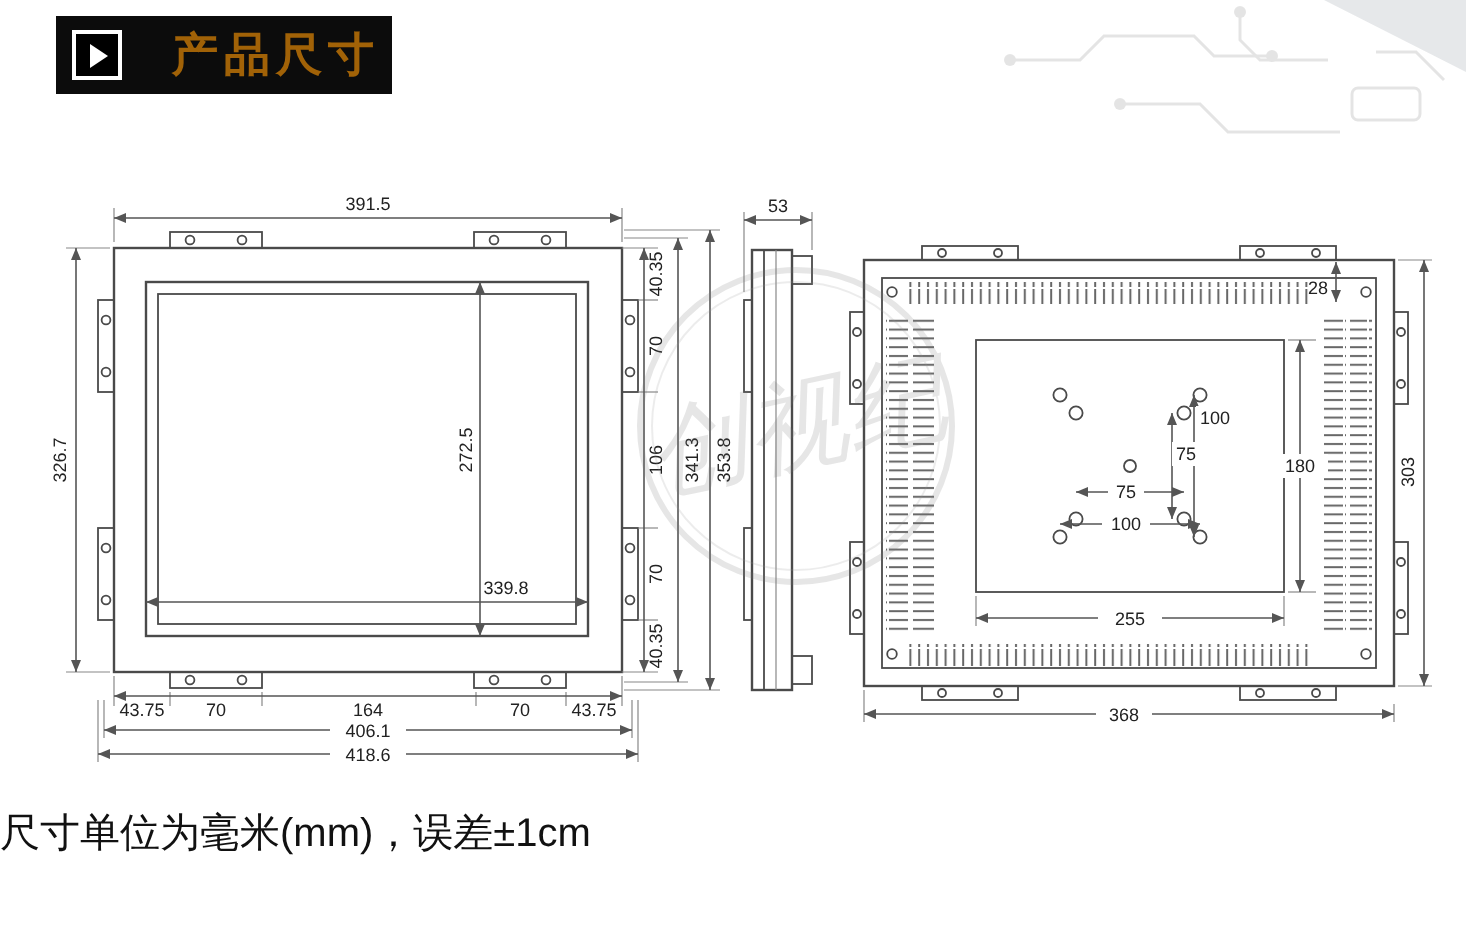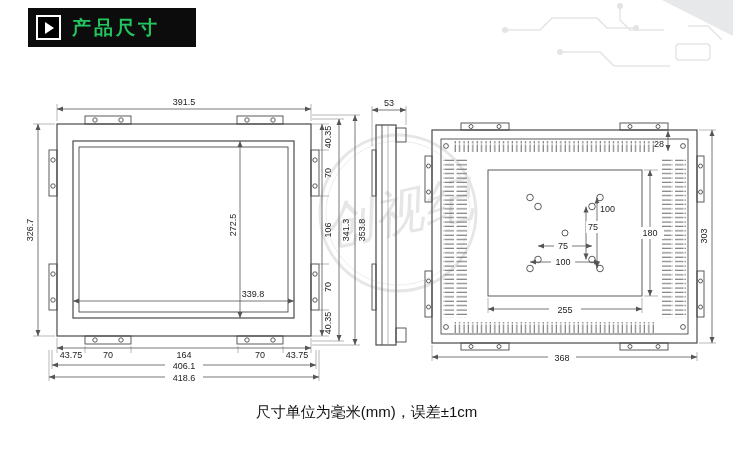--- a/index.html
+++ b/index.html
@@ -1,22 +1,22 @@
 <!DOCTYPE html>
 <html><head>
 <meta charset="utf-8">
 <style>
   *{margin:0;padding:0;box-sizing:border-box}
   html,body{width:733px;height:465px}
   body{position:relative;background:#fff;font-family:"Liberation Sans",sans-serif;overflow:hidden}
   .header{position:absolute;left:28px;top:8px;width:168px;height:39px;background:#0c0c0c;display:flex;align-items:center;z-index:3}
   .icon-box{width:25px;height:25px;border:2px solid #fff;margin-left:8px;display:flex;align-items:center;justify-content:center;background:#000;flex:none}
   .tri{width:0;height:0;border-left:9px solid #fff;border-top:6px solid transparent;border-bottom:6px solid transparent;margin-left:2px}
-  .title{color:#22c55e;font-size:19px;font-weight:bold;letter-spacing:3px;margin-left:11px;white-space:nowrap}
-  .footer{position:absolute;left:0;top:403px;width:100%;text-align:center;font-size:15px;color:#111;z-index:3}
+  .title{color:#a16207;font-size:23px;font-weight:bold;letter-spacing:3px;margin-left:25px;white-space:nowrap}
+  .footer{position:absolute;left:0;top:403px;width:100%;text-align:left;font-size:20px;color:#111;z-index:3}
   svg.stage{position:absolute;left:0;top:0;z-index:1}
   .ol{stroke:#4a4a4a;fill:none;stroke-width:1.2}
   .ol2{stroke:#4a4a4a;fill:none;stroke-width:0.9}
   .dl{stroke:#555;fill:none;stroke-width:0.8}
   .xl{stroke:#888;fill:none;stroke-width:0.6}
   .dt{font-size:9px;fill:#222}
   .bg{fill:#fff;stroke:none}
   .wm{opacity:0.18}
 </style>
 </head>

